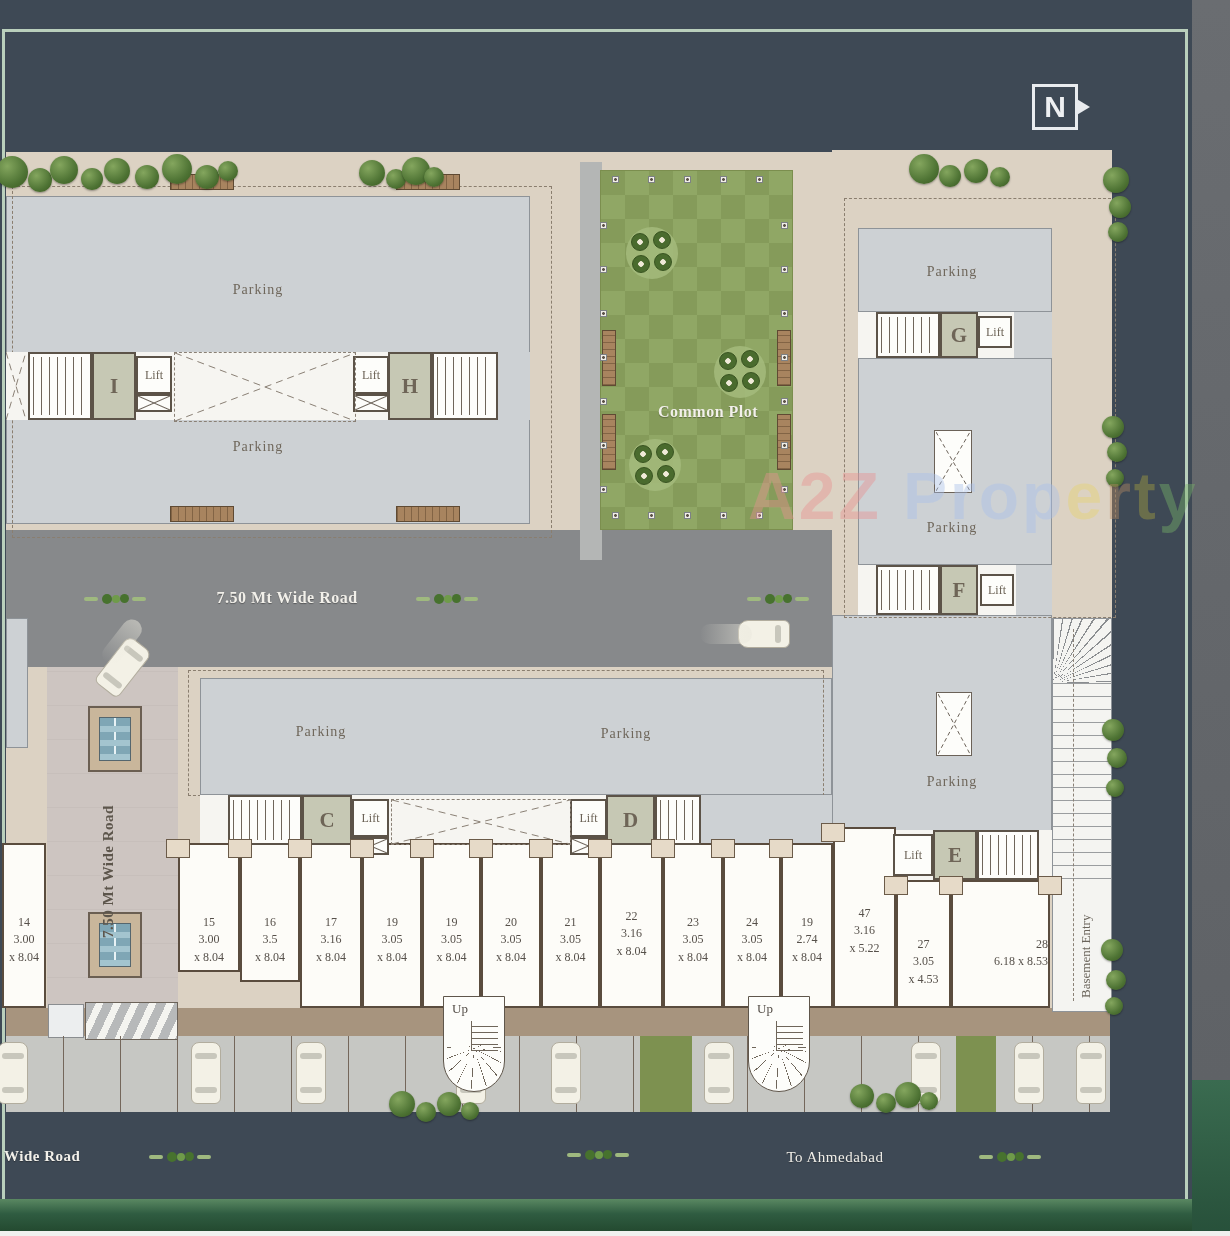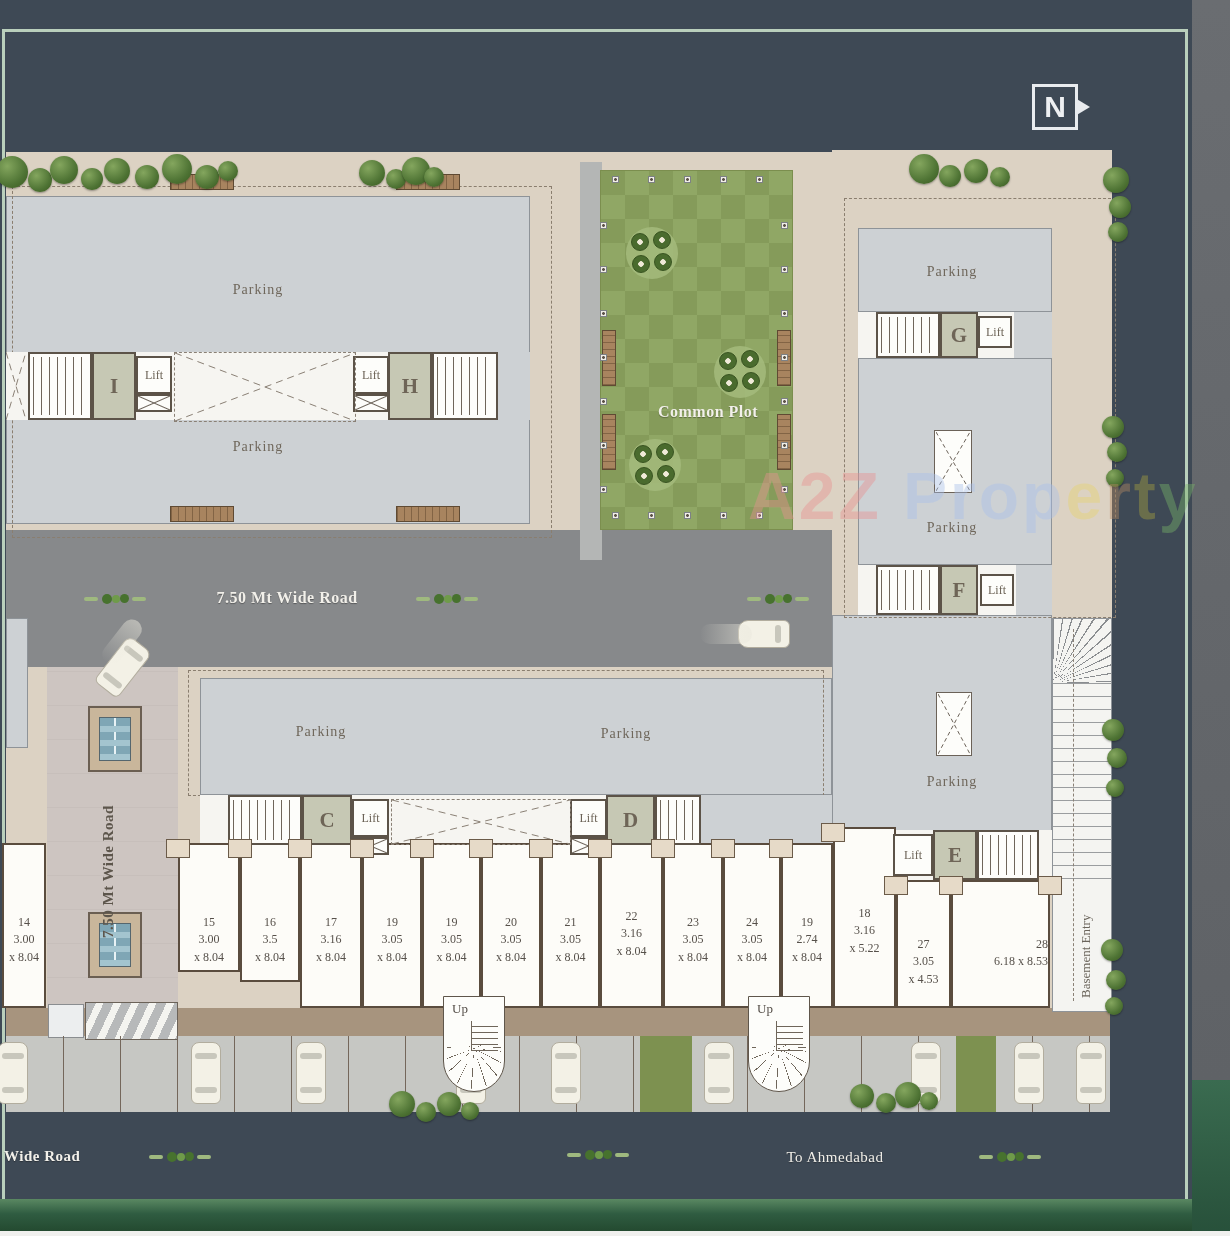--- a/index.html
+++ b/index.html
@@ -313,21 +313,21 @@
       <div class="unit" style="position: absolute; left: 781px; top: 843px; width: 52px; height: 165px; z-index: 7;">
         <div class="unittxt" style="top: 69px;">
           <div>19</div>
           <div>2.74</div>
           <div>x 8.04</div>
         </div>
       </div>
       <div class="porch abs" style="position: absolute; left: 769px; top: 839px; z-index: 9;"></div>
       <div class="unit" style="position: absolute; left: 833px; top: 827px; width: 63px; height: 181px; z-index: 7;">
         <div class="unittxt" style="top: 76px;">
-          <div>18</div>
+          <div>47</div>
           <div>3.16</div>
           <div>x 5.22</div>
         </div>
       </div>
       <div class="porch abs" style="position: absolute; left: 821px; top: 823px; z-index: 9;"></div>
       <div class="unit" style="position: absolute; left: 896px; top: 880px; width: 55px; height: 128px; z-index: 7;">
         <div class="unittxt" style="top: 54px;">
           <div>27</div>
           <div>3.05</div>
           <div>x 4.53</div>

